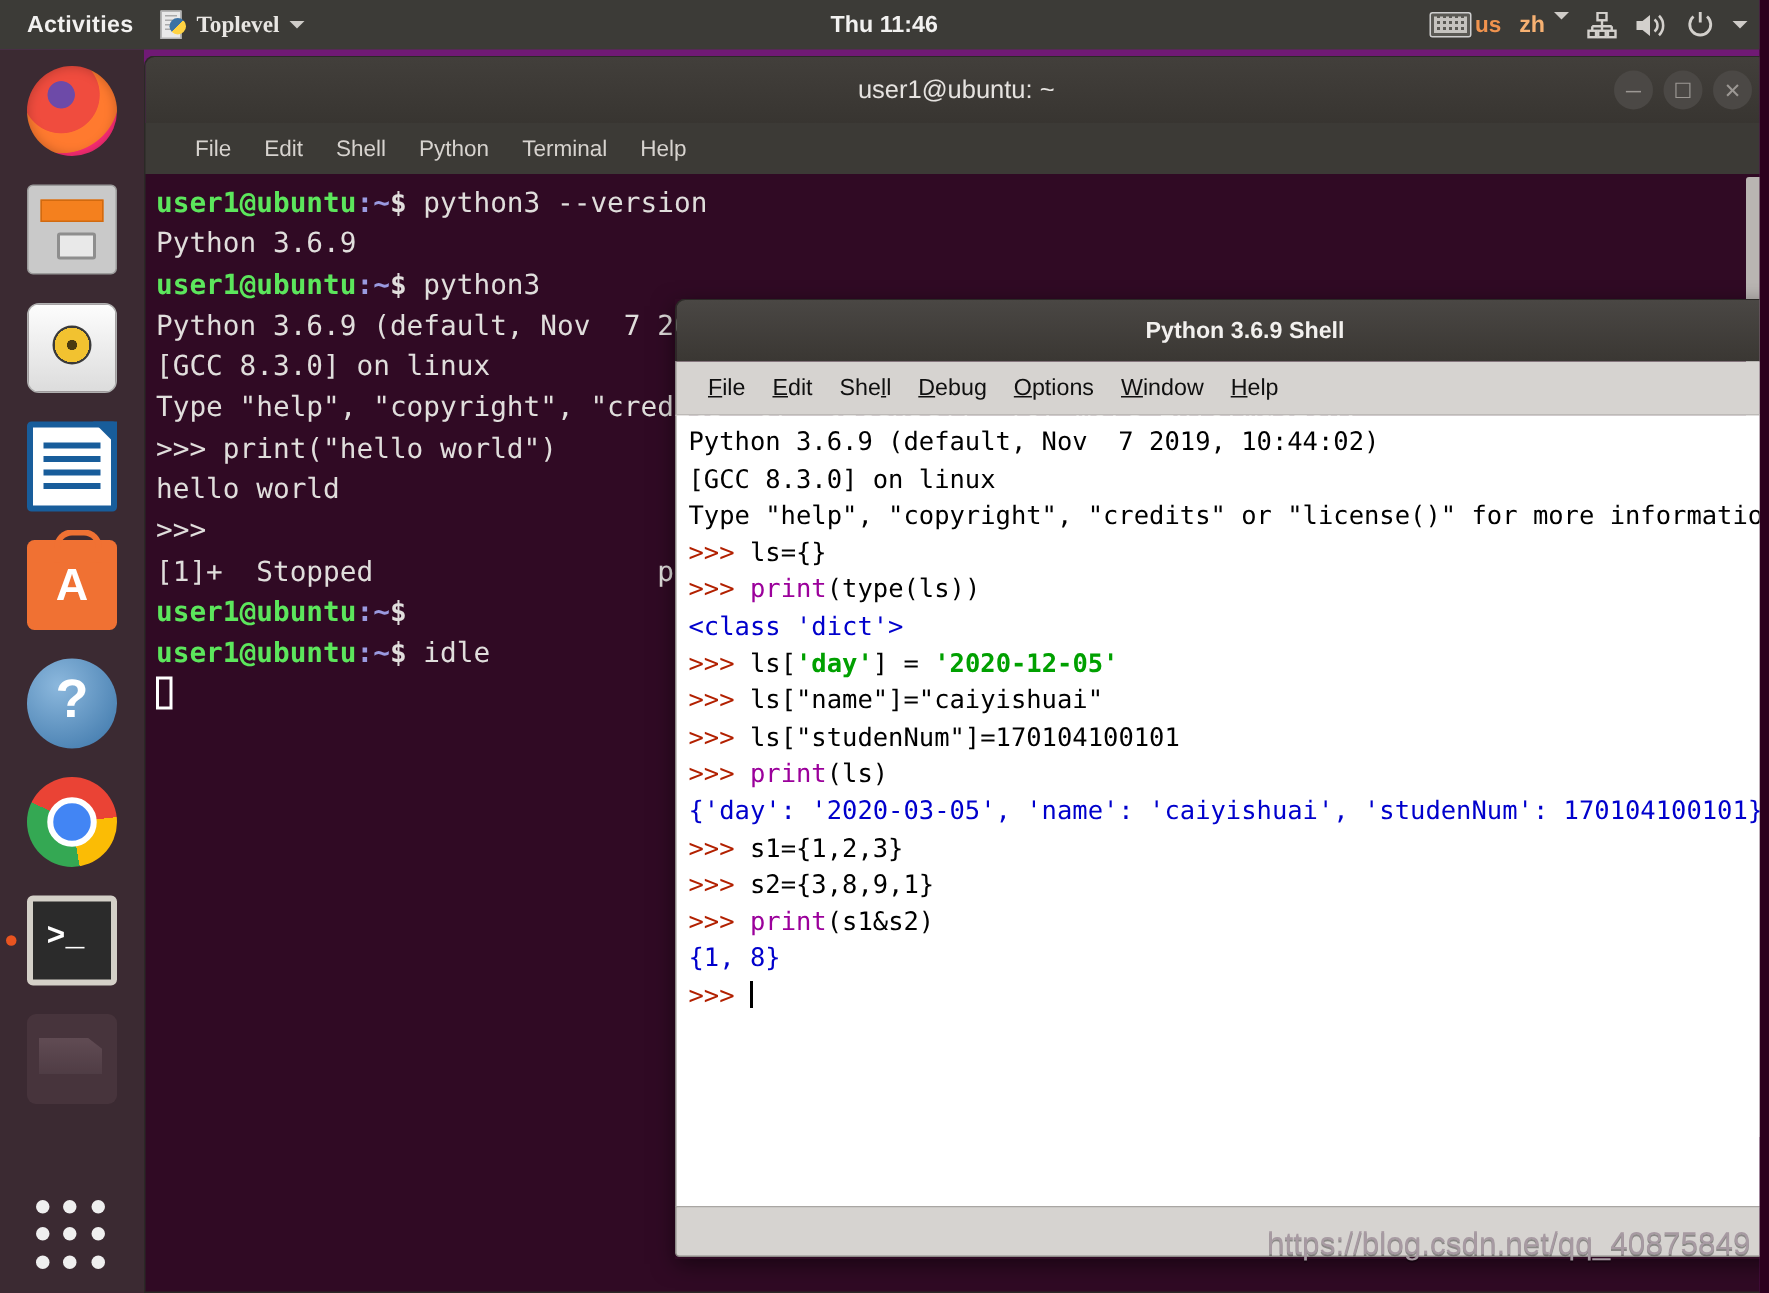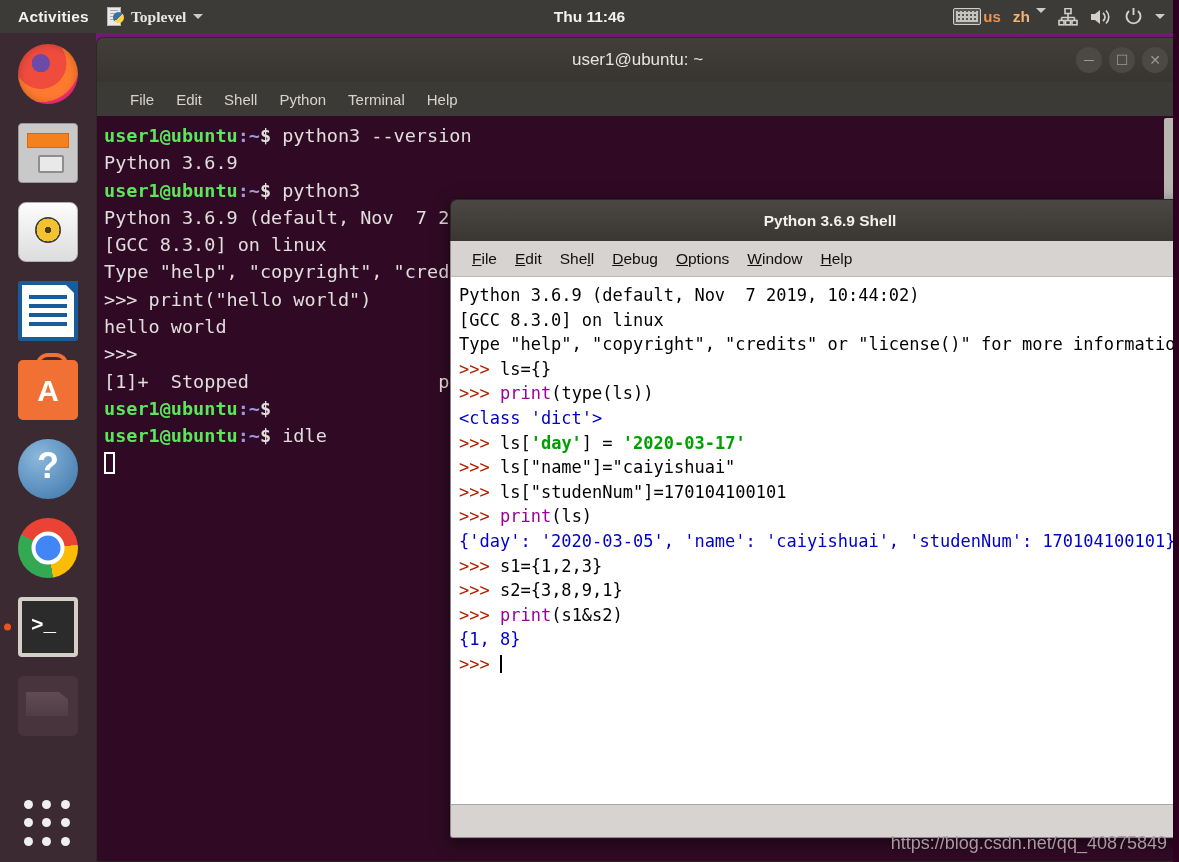--- a/index.html
+++ b/index.html
@@ -175,22 +175,22 @@
   .pr{ color:#b22000; }           
   .kw{ color:#9b009b; }           
   .st{ color:#00a000;font-weight:bold; }           
   .out{ color:#0000cc; }          
   #idle-statusbar{
     height:34px; background:#d6d3d0;
     border:1px solid #8e8b88; border-top:1px solid #a9a6a3;
     border-bottom-left-radius:3px; border-bottom-right-radius:3px;
   }
   #watermark{
-    position:absolute; right:6px; bottom:8px; z-index:50;
-    color:#a79aa2; font-size:18px; font-family:"Liberation Sans",sans-serif;
+    position:absolute; right:6px; bottom:20px; z-index:50;
+    color:#a79aa2; font-size:21px; font-family:"Liberation Sans",sans-serif;
     text-shadow:0 1px 0 rgba(0,0,0,.35);
   }
 </style>
 </head>
 <body>
 
 <div id="screen">
 
   <div id="topbar">
     <div class="tb-left">
@@ -335,21 +335,21 @@
       <div><u>W</u>indow</div>
       <div><u>H</u>elp</div>
     </div>
     <div id="idle-body">
       <div id="idle-text">Python 3.6.9 (default, Nov  7 2019, 10:44:02)
 [GCC 8.3.0] on linux
 Type "help", "copyright", "credits" or "license()" for more information.
 <span class="pr">&gt;&gt;&gt;</span> ls={}
 <span class="pr">&gt;&gt;&gt;</span> <span class="kw">print</span>(type(ls))
 <span class="out">&lt;class 'dict'&gt;</span>
-<span class="pr">&gt;&gt;&gt;</span> ls[<span class="st">'day'</span>] = <span class="st">'2020-03-17'</span>
+<span class="pr">&gt;&gt;&gt;</span> ls[<span class="st">'day'</span>] = <span class="st">'2020-12-05'</span>
 <span class="pr">&gt;&gt;&gt;</span> ls["name"]="caiyishuai"
 <span class="pr">&gt;&gt;&gt;</span> ls["studenNum"]=170104100101
 <span class="pr">&gt;&gt;&gt;</span> <span class="kw">print</span>(ls)
 <span class="out">{'day': '2020-03-05', 'name': 'caiyishuai', 'studenNum': 170104100101}</span>
 <span class="pr">&gt;&gt;&gt;</span> s1={1,2,3}
 <span class="pr">&gt;&gt;&gt;</span> s2={3,8,9,1}
 <span class="pr">&gt;&gt;&gt;</span> <span class="kw">print</span>(s1&amp;s2)
 <span class="out">{1, 8}</span>
 <span class="pr">&gt;&gt;&gt;</span> <span style="display:inline-block;width:2px;height:18px;background:#000;vertical-align:-3px;"></span>
 </div>

